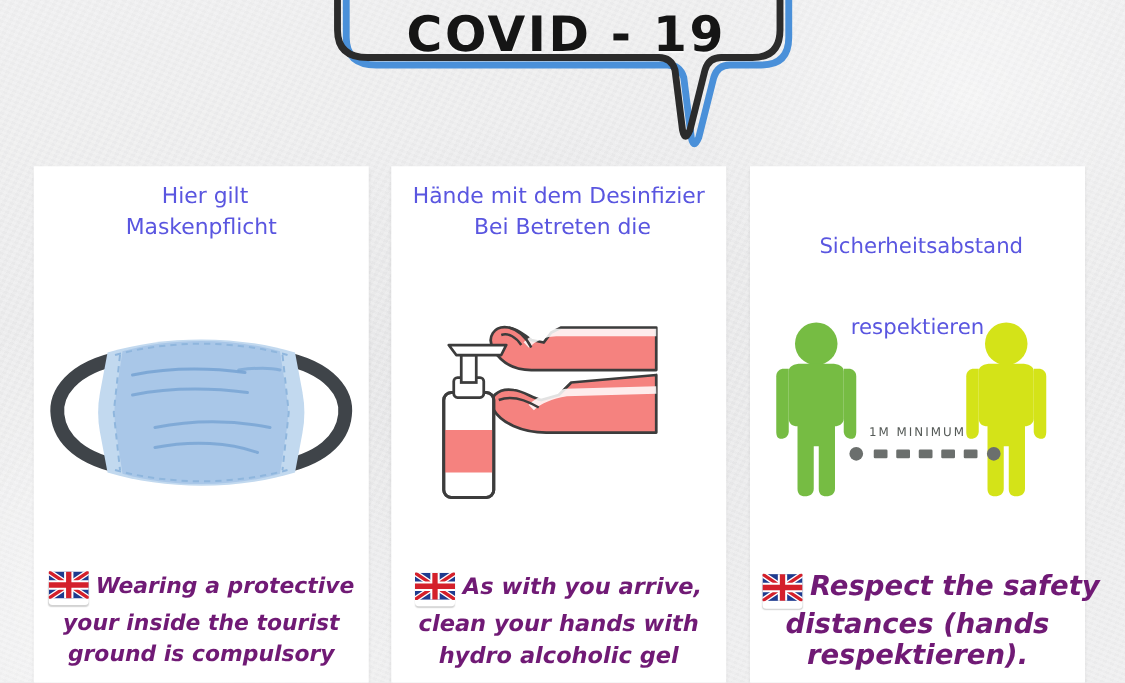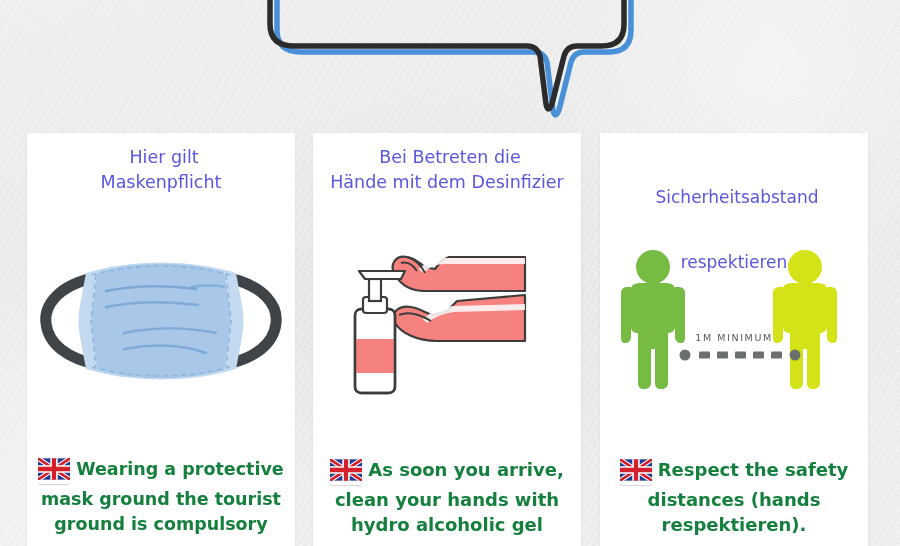--- a/index.html
+++ b/index.html
@@ -112,42 +112,44 @@
     box-shadow: 0 1px 1px rgba(0,0,0,0.18);
   }
 
   
   .illus {
     position: absolute;
     left: 0; right: 0;
     top: 112px;
     height: 168px;
     display: flex;
+    align-items: center;
     justify-content: center;
   }
 
   
   .card-foot {
     position: absolute;
     left: 0; right: 0;
     bottom: 16px;
     padding: 0 10px;
     text-align: center;
     box-sizing: border-box;
   }
   .foot-line {
-    color: #15803d;
+    color: #701a75;
     font-size: 18px;
     line-height: 25px;
+    font-style: italic;
     font-weight: bold;
     font-family: "DejaVu Sans", sans-serif;
     white-space: nowrap;
   }
   #card-0 .foot-line { font-size: 17.5px; }
-  #card-2 .foot-line { font-size: 18px; }
+  #card-2 .foot-line { font-size: 22px; }
 
   
   .dist-label {
     font-family: "DejaVu Sans", sans-serif;
     font-size: 9.5px;
     letter-spacing: 1.6px;
     fill: #555a57;
   }
 </style>
 </head>
@@ -157,20 +159,21 @@
   <div id="grain"></div>
 
   <div id="bubble-wrap">
     <svg width="400" height="190" viewBox="0 0 400 190" fill="none">
 
       <path d="M24 6 L24 96 Q24 118 48 118 L281 118 Q291 118 294 128 L300 176 Q302 186 306 176 L318 128 Q321 118 331 118 L356 118 Q378 118 378 96 L378 6" stroke="#4a90d9" stroke-width="5.5" stroke-linecap="round" stroke-linejoin="round"></path>
 
       <path d="M17 2 L17 90 Q17 112 41 112 L274 112 Q284 112 287 122 L293 170 Q295 180 299 170 L311 122 Q314 112 324 112 L349 112 Q371 112 371 90 L371 2" stroke="#2b2b2b" stroke-width="5.5" stroke-linecap="round" stroke-linejoin="round"></path>
     </svg>
   </div>
+  <div id="title-text">COVID - 19</div>
 
   <div class="card" id="card-0">
     <div class="card-head">
       <div class="head-line">
         <span class="flag-inline">
           <span class="flag-de"></span>
         </span><span>Hier gilt</span>
       </div>
       <div class="head-line">Maskenpflicht</div>
     </div>
@@ -204,33 +207,33 @@
             <svg width="32" height="22" viewBox="0 0 60 40">
               <rect width="60" height="40" fill="#1f3b8f"></rect>
               <path d="M0 0 L60 40 M60 0 L0 40" stroke="#ffffff" stroke-width="9"></path>
               <path d="M0 0 L60 40 M60 0 L0 40" stroke="#d4202b" stroke-width="5"></path>
               <path d="M30 0 V40 M0 20 H60" stroke="#ffffff" stroke-width="14"></path>
               <path d="M30 0 V40 M0 20 H60" stroke="#d4202b" stroke-width="8"></path>
             </svg>
           </span>
         </span><span>Wearing a protective</span>
       </div>
-      <div class="foot-line">mask ground the tourist</div>
+      <div class="foot-line">your inside the tourist</div>
       <div class="foot-line">ground is compulsory</div>
     </div>
   </div>
 
   <div class="card" id="card-1">
     <div class="card-head">
+      <div class="head-line">Hände mit dem Desinfizier</div>
       <div class="head-line">
         <span class="flag-inline">
           <span class="flag-de"></span>
         </span><span>Bei Betreten die</span>
       </div>
-      <div class="head-line">Hände mit dem Desinfizier</div>
     </div>
 
     <div class="illus">
       <svg width="236" height="158" viewBox="0 0 236 158">
 
         <path d="M196 12 L196 46 L96 46 C82 46 72 40 66 30 C60 20 66 10 78 12 C86 13 90 18 96 22 L106 24 L112 16 L120 12 Z" fill="#f5827f" stroke="#3c3c3c" stroke-width="2.2" stroke-linejoin="round"></path>
         <path d="M196 16 L116 16 C106 16 98 20 92 26" stroke="#ffffff" stroke-width="6" fill="none" opacity="0.85"></path>
         <path d="M72 18 C78 16 84 20 88 26" stroke="#3c3c3c" stroke-width="2" fill="none"></path>
         <path d="M78 12 C86 14 92 20 96 28" stroke="#3c3c3c" stroke-width="2" fill="none"></path>
 
@@ -252,21 +255,21 @@
         <span class="flag-inline">
           <span class="flag-uk">
             <svg width="32" height="22" viewBox="0 0 60 40">
               <rect width="60" height="40" fill="#1f3b8f"></rect>
               <path d="M0 0 L60 40 M60 0 L0 40" stroke="#ffffff" stroke-width="9"></path>
               <path d="M0 0 L60 40 M60 0 L0 40" stroke="#d4202b" stroke-width="5"></path>
               <path d="M30 0 V40 M0 20 H60" stroke="#ffffff" stroke-width="14"></path>
               <path d="M30 0 V40 M0 20 H60" stroke="#d4202b" stroke-width="8"></path>
             </svg>
           </span>
-        </span><span>As soon you arrive,</span>
+        </span><span>As with you arrive,</span>
       </div>
       <div class="foot-line">clean your hands with</div>
       <div class="foot-line">hydro alcoholic gel</div>
     </div>
   </div>
 
   <div class="card" id="card-2">
     <div class="card-head">
       <div class="head-line">
         <span class="flag-inline">

